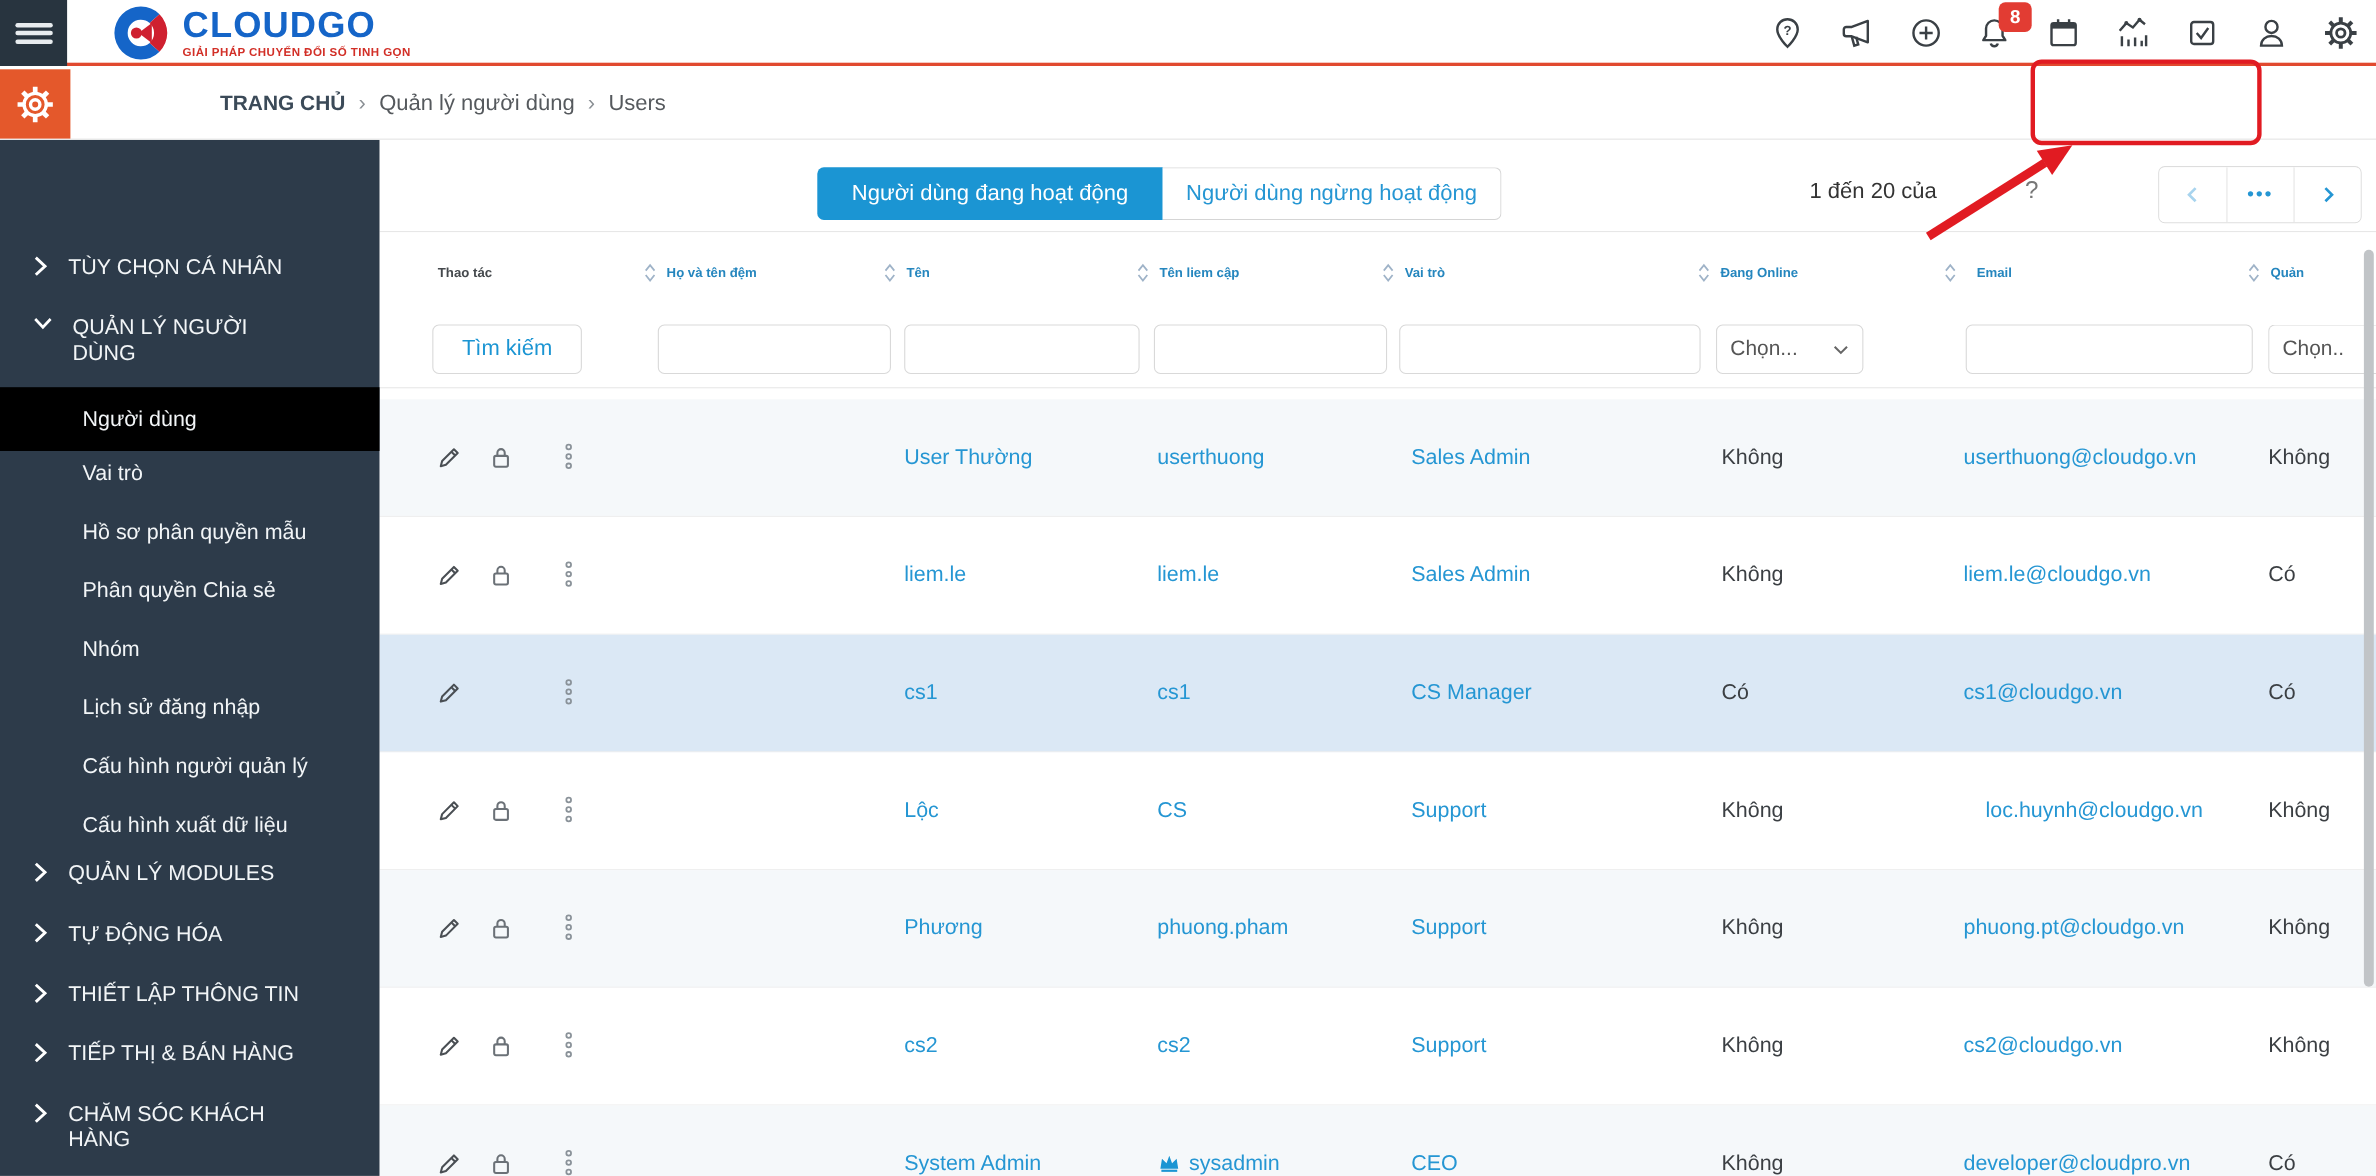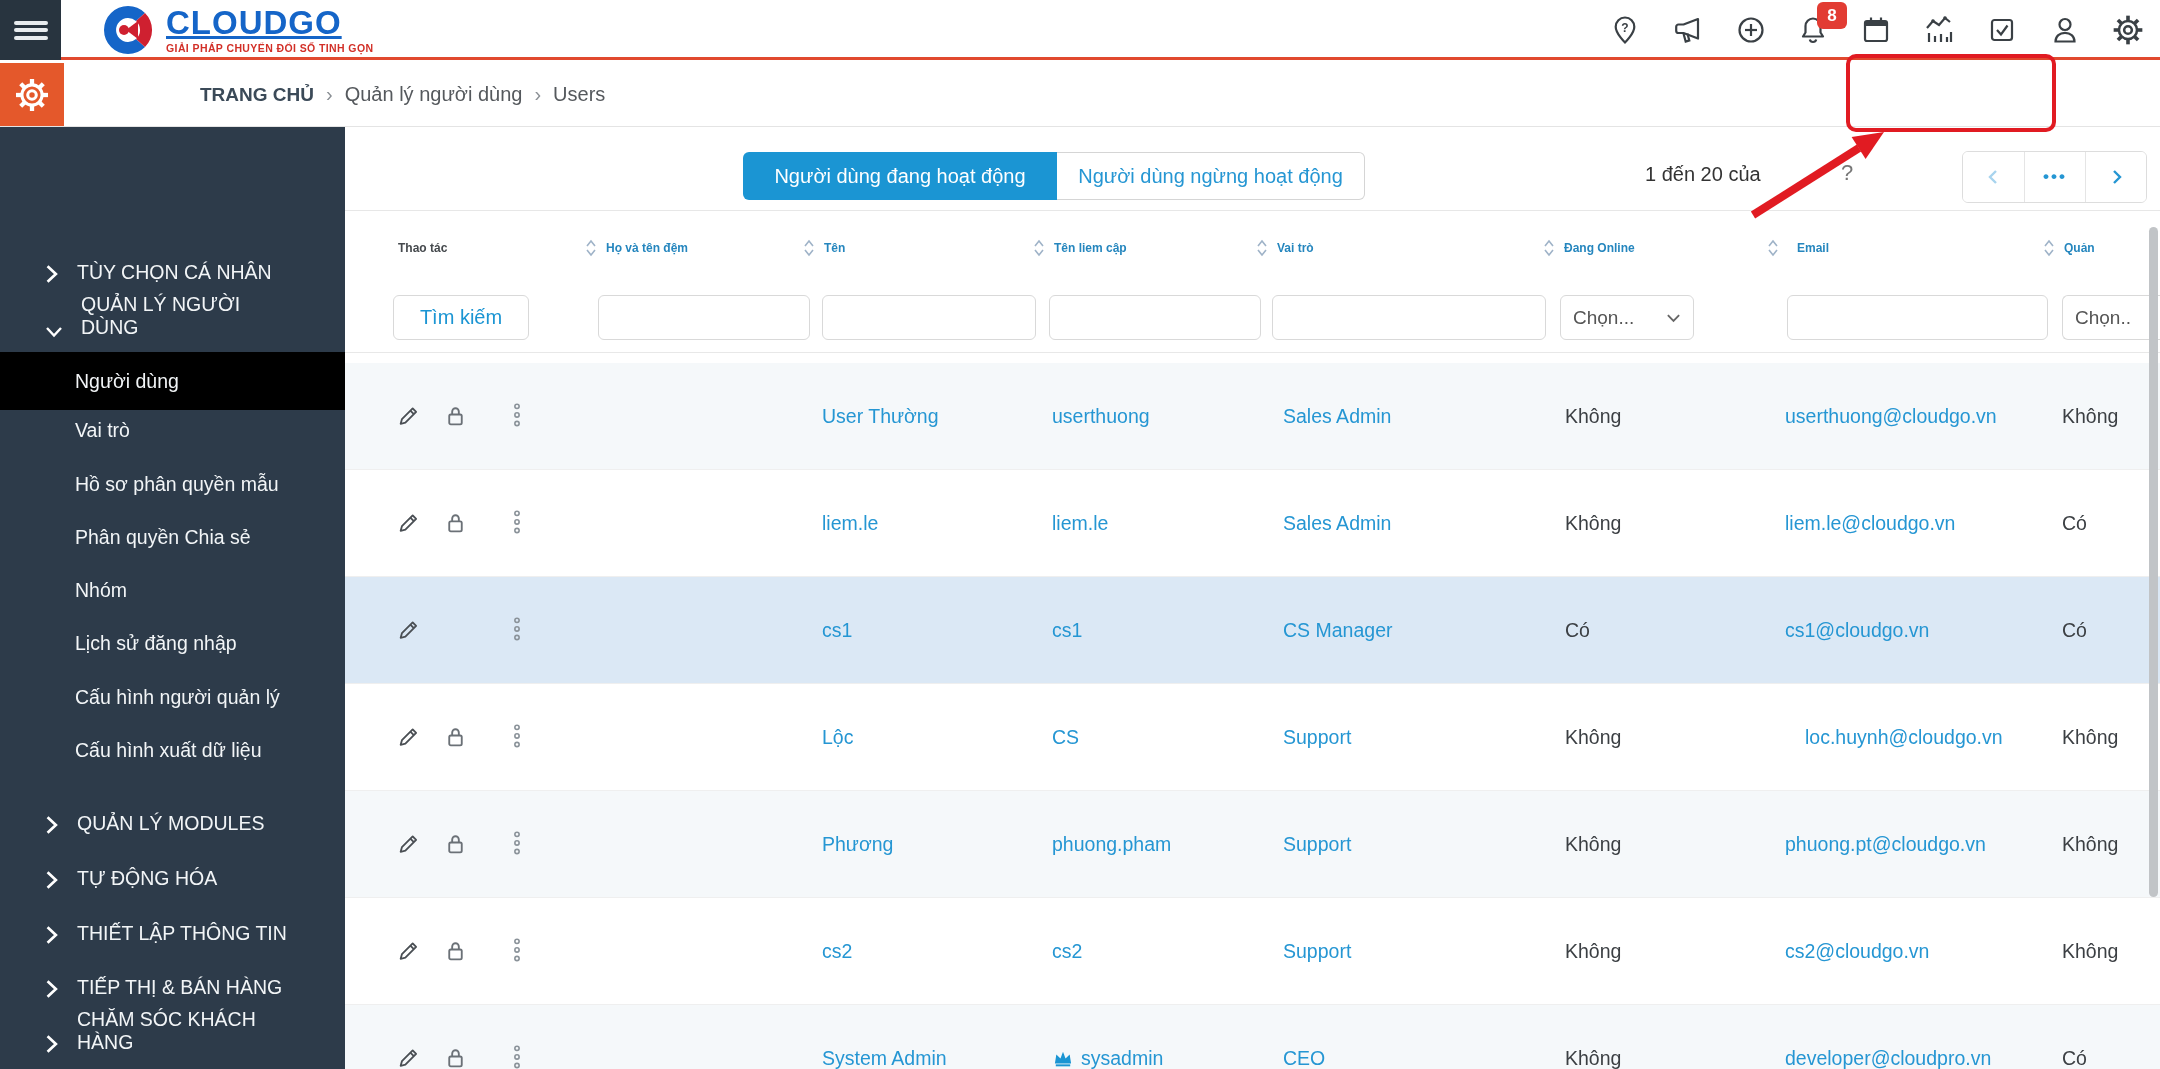--- a/index.html
+++ b/index.html
@@ -9,21 +9,21 @@
 
   
   #topbar { position:absolute; left:0; top:0; width:2160px; height:60px; background:#fff;
     border-bottom:3px solid #e1492f; z-index:5; }
   #hamburger-box { position:absolute; left:0; top:0; width:61px; height:60px; background:#28343f;
     display:flex; align-items:center; justify-content:center; cursor:pointer; }
   .hline { width:34px; height:4px; background:#e8ecef; border-radius:2px; margin:3.5px 0; }
   #logo { position:absolute; left:100px; top:0; height:60px; display:flex; align-items:center; cursor:pointer; }
   #logo-mark { width:56px; height:56px; margin-right:10px; }
   #logo-text { color:#1b6fd3; font-weight:bold; font-size:33px; letter-spacing:1px; line-height:1;
-    color:#1565c8;text-decoration:underline; }
+    color:#1565c8; }
   #logo-tagline { color:#d22f27; font-size:10.5px; font-weight:bold; letter-spacing:.4px; margin-top:3px; }
   #top-search { position:absolute; left:565px; top:7px; width:494px; height:45px; border:1px solid #d9d9d9;
     border-radius:6px; display:flex; align-items:center; padding:0 12px; background:#fff; }
   #top-search input { flex:1; border:none; outline:none; font-size:20px; color:#444; margin-left:10px;
     font-family:"Liberation Sans", sans-serif; }
   #top-search input::placeholder { color:#9aa2a9; }
   .topicons { position:absolute; top:8px; height:44px; width:44px; display:flex; align-items:center;
     justify-content:center; cursor:pointer; }
   #notif-badge { position:absolute; left:1817px; top:2px; min-width:30px; height:27px; background:#e23c33;
     color:#fff; font-size:17px; font-weight:bold; border-radius:6px; display:flex; align-items:center;
@@ -48,22 +48,22 @@
     border:4px solid #e11b22; border-radius:10px; z-index:40; pointer-events:none; }
   #annotation-arrow { position:absolute; left:0; top:0; width:2160px; height:1069px; z-index:41;
     pointer-events:none; }
 
   
   #sidebar { position:absolute; left:0; top:127px; width:345px; height:942px; background:#2d3b4a; z-index:3; }
   #side-search { position:absolute; left:14px; top:18px; width:318px; height:42px; border-radius:5px;
     border:none; outline:none; padding:0 14px; font-size:19px; color:#333;
     font-family:"Liberation Sans", sans-serif; }
   #side-search::placeholder { color:#95a1ac; }
-  .side-item { position:absolute; left:0; width:284px; height:52px; display:flex; align-items:flex-end;
-    color:#f2f5f7; cursor:pointer;margin-left:15px; }
+  .side-item { position:absolute; left:0; width:284px; height:52px; display:flex; align-items:flex-start;
+    color:#f2f5f7; cursor:pointer; }
   .side-item .chev { margin-left:30px; margin-right:18px; display:flex; }
   .side-item .slabel { font-size:19.5px; }
   .side-sub { position:absolute; left:0; width:345px; height:52px; display:flex; align-items:center;
     padding-left:75px; color:#f2f5f7; font-size:19.5px; cursor:pointer; }
   .side-sub.active { background:#000; height:58px; }
 
   
   #main { position:absolute; left:345px; top:127px; width:1815px; height:942px; background:#fff;
     overflow:hidden; z-index:2; }
   #tabs { position:absolute; left:398px; top:25px; height:48px; display:flex; }

